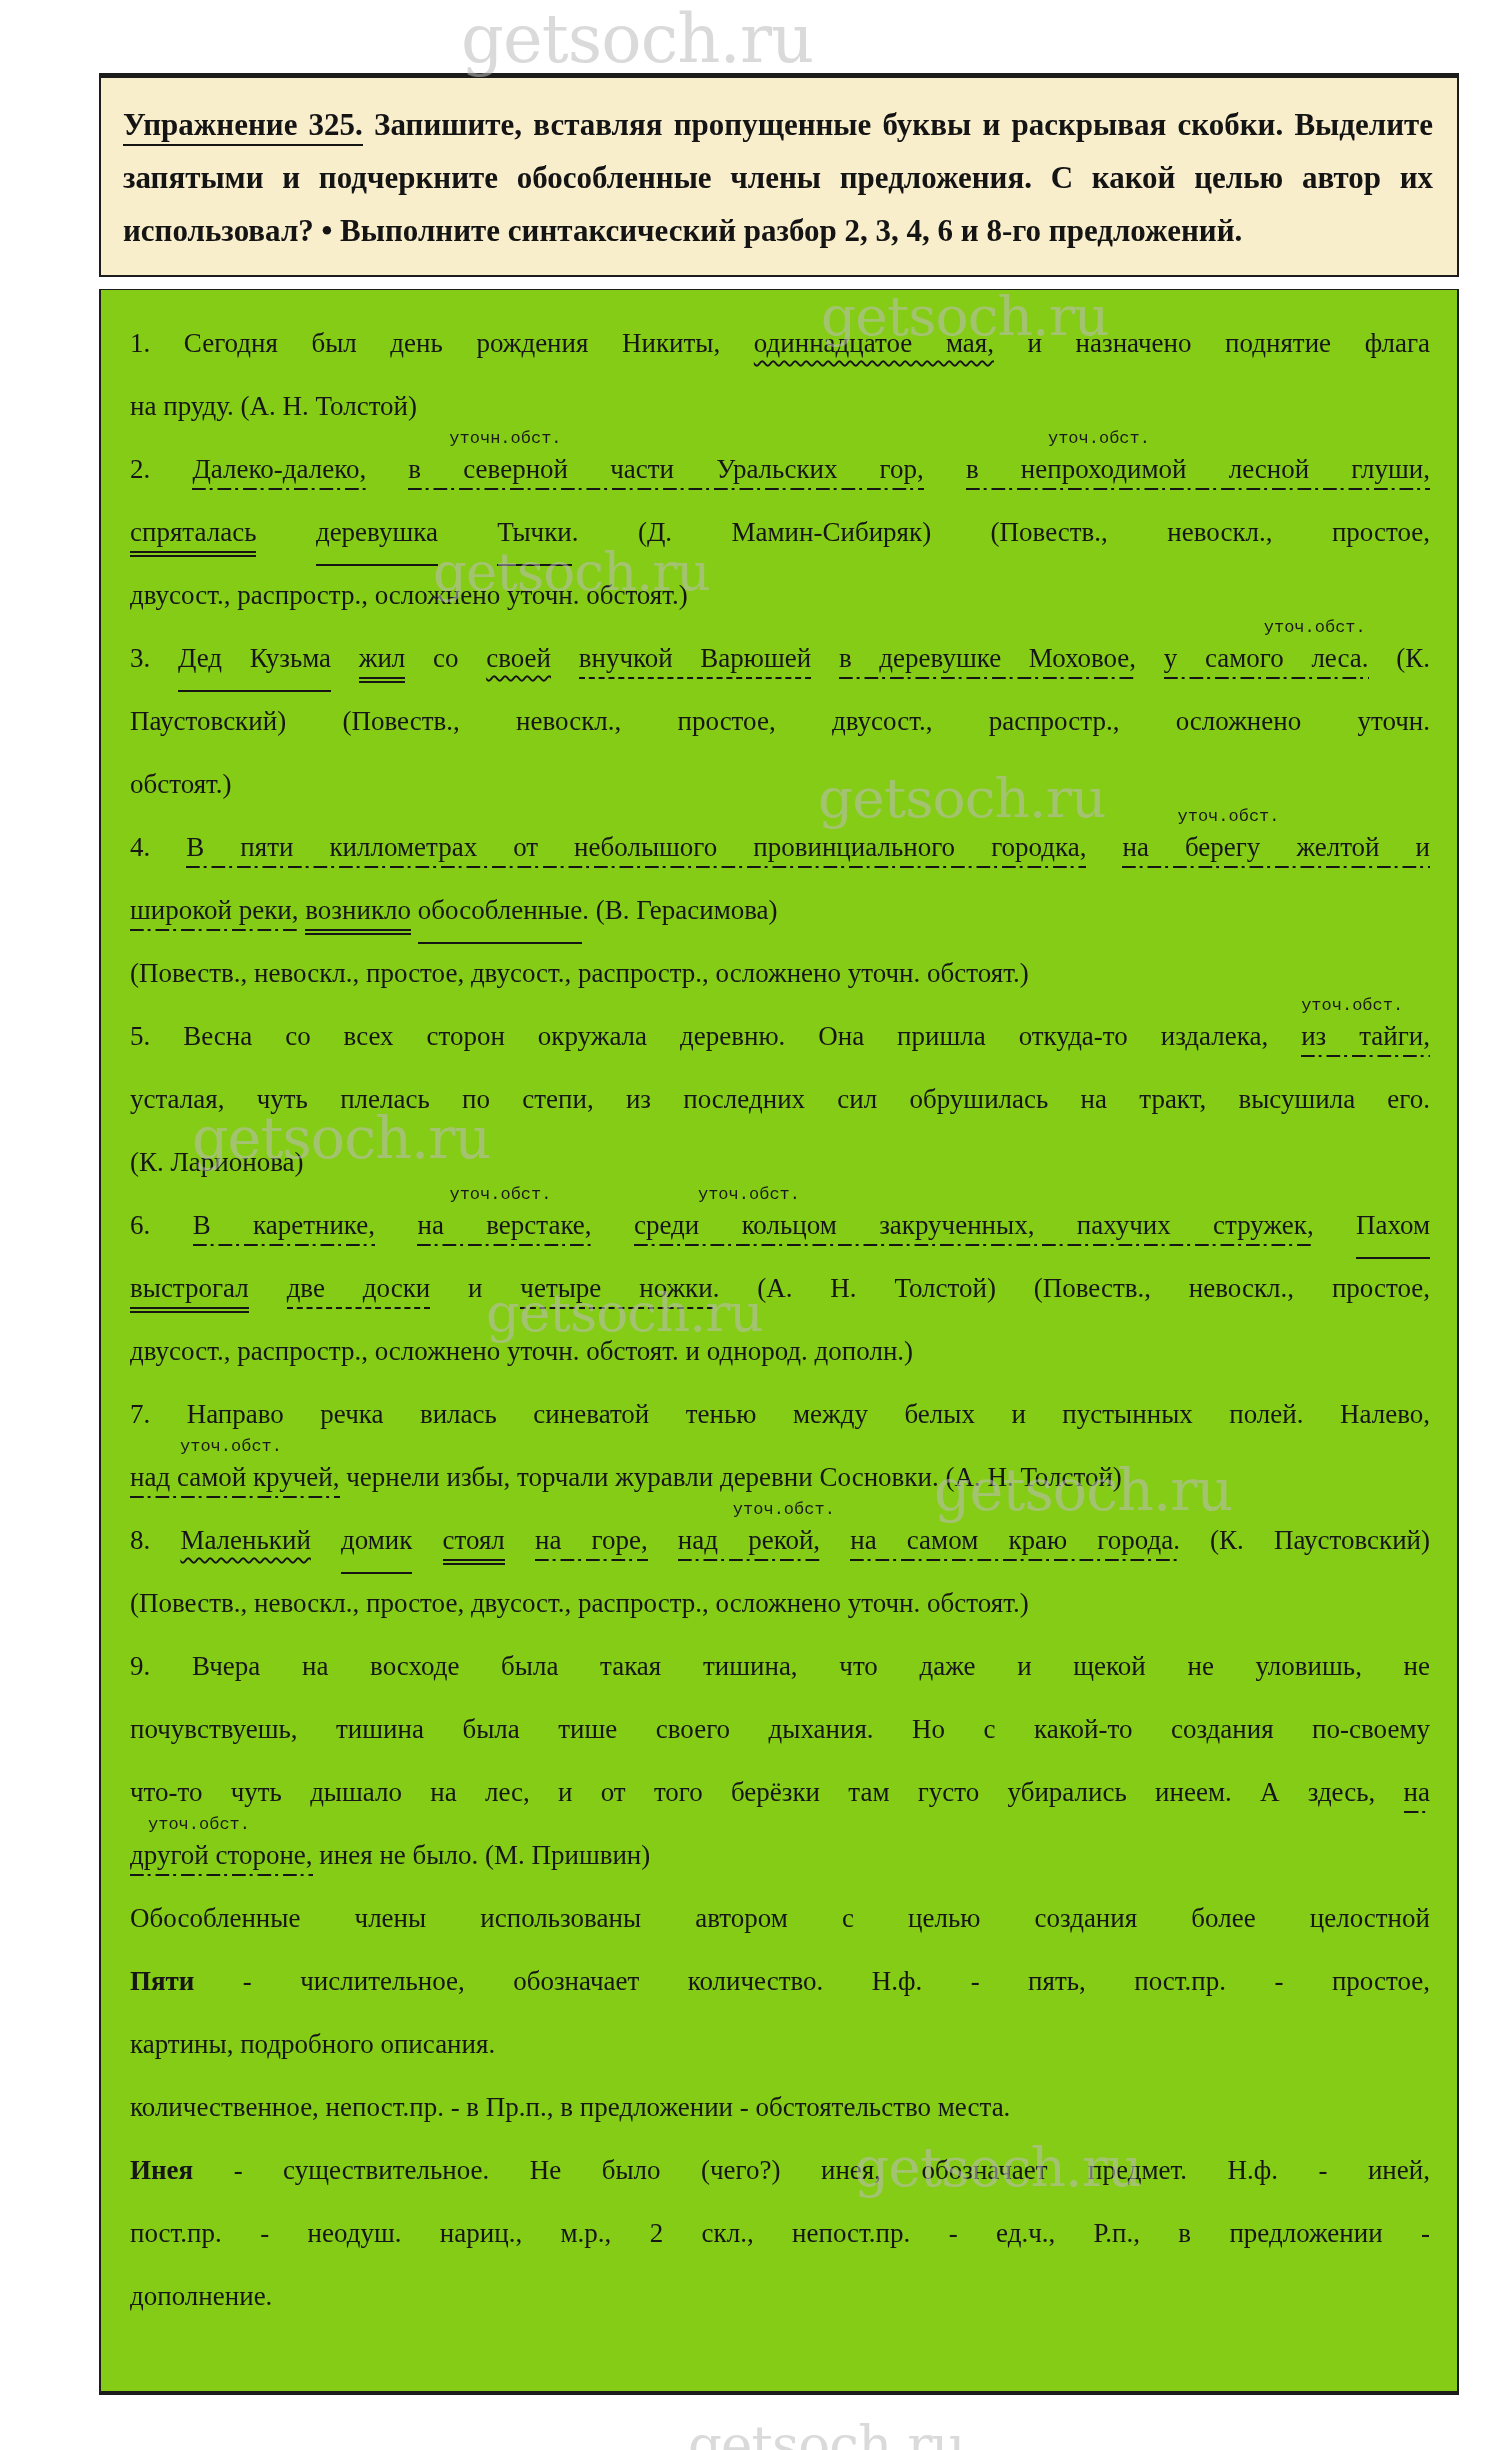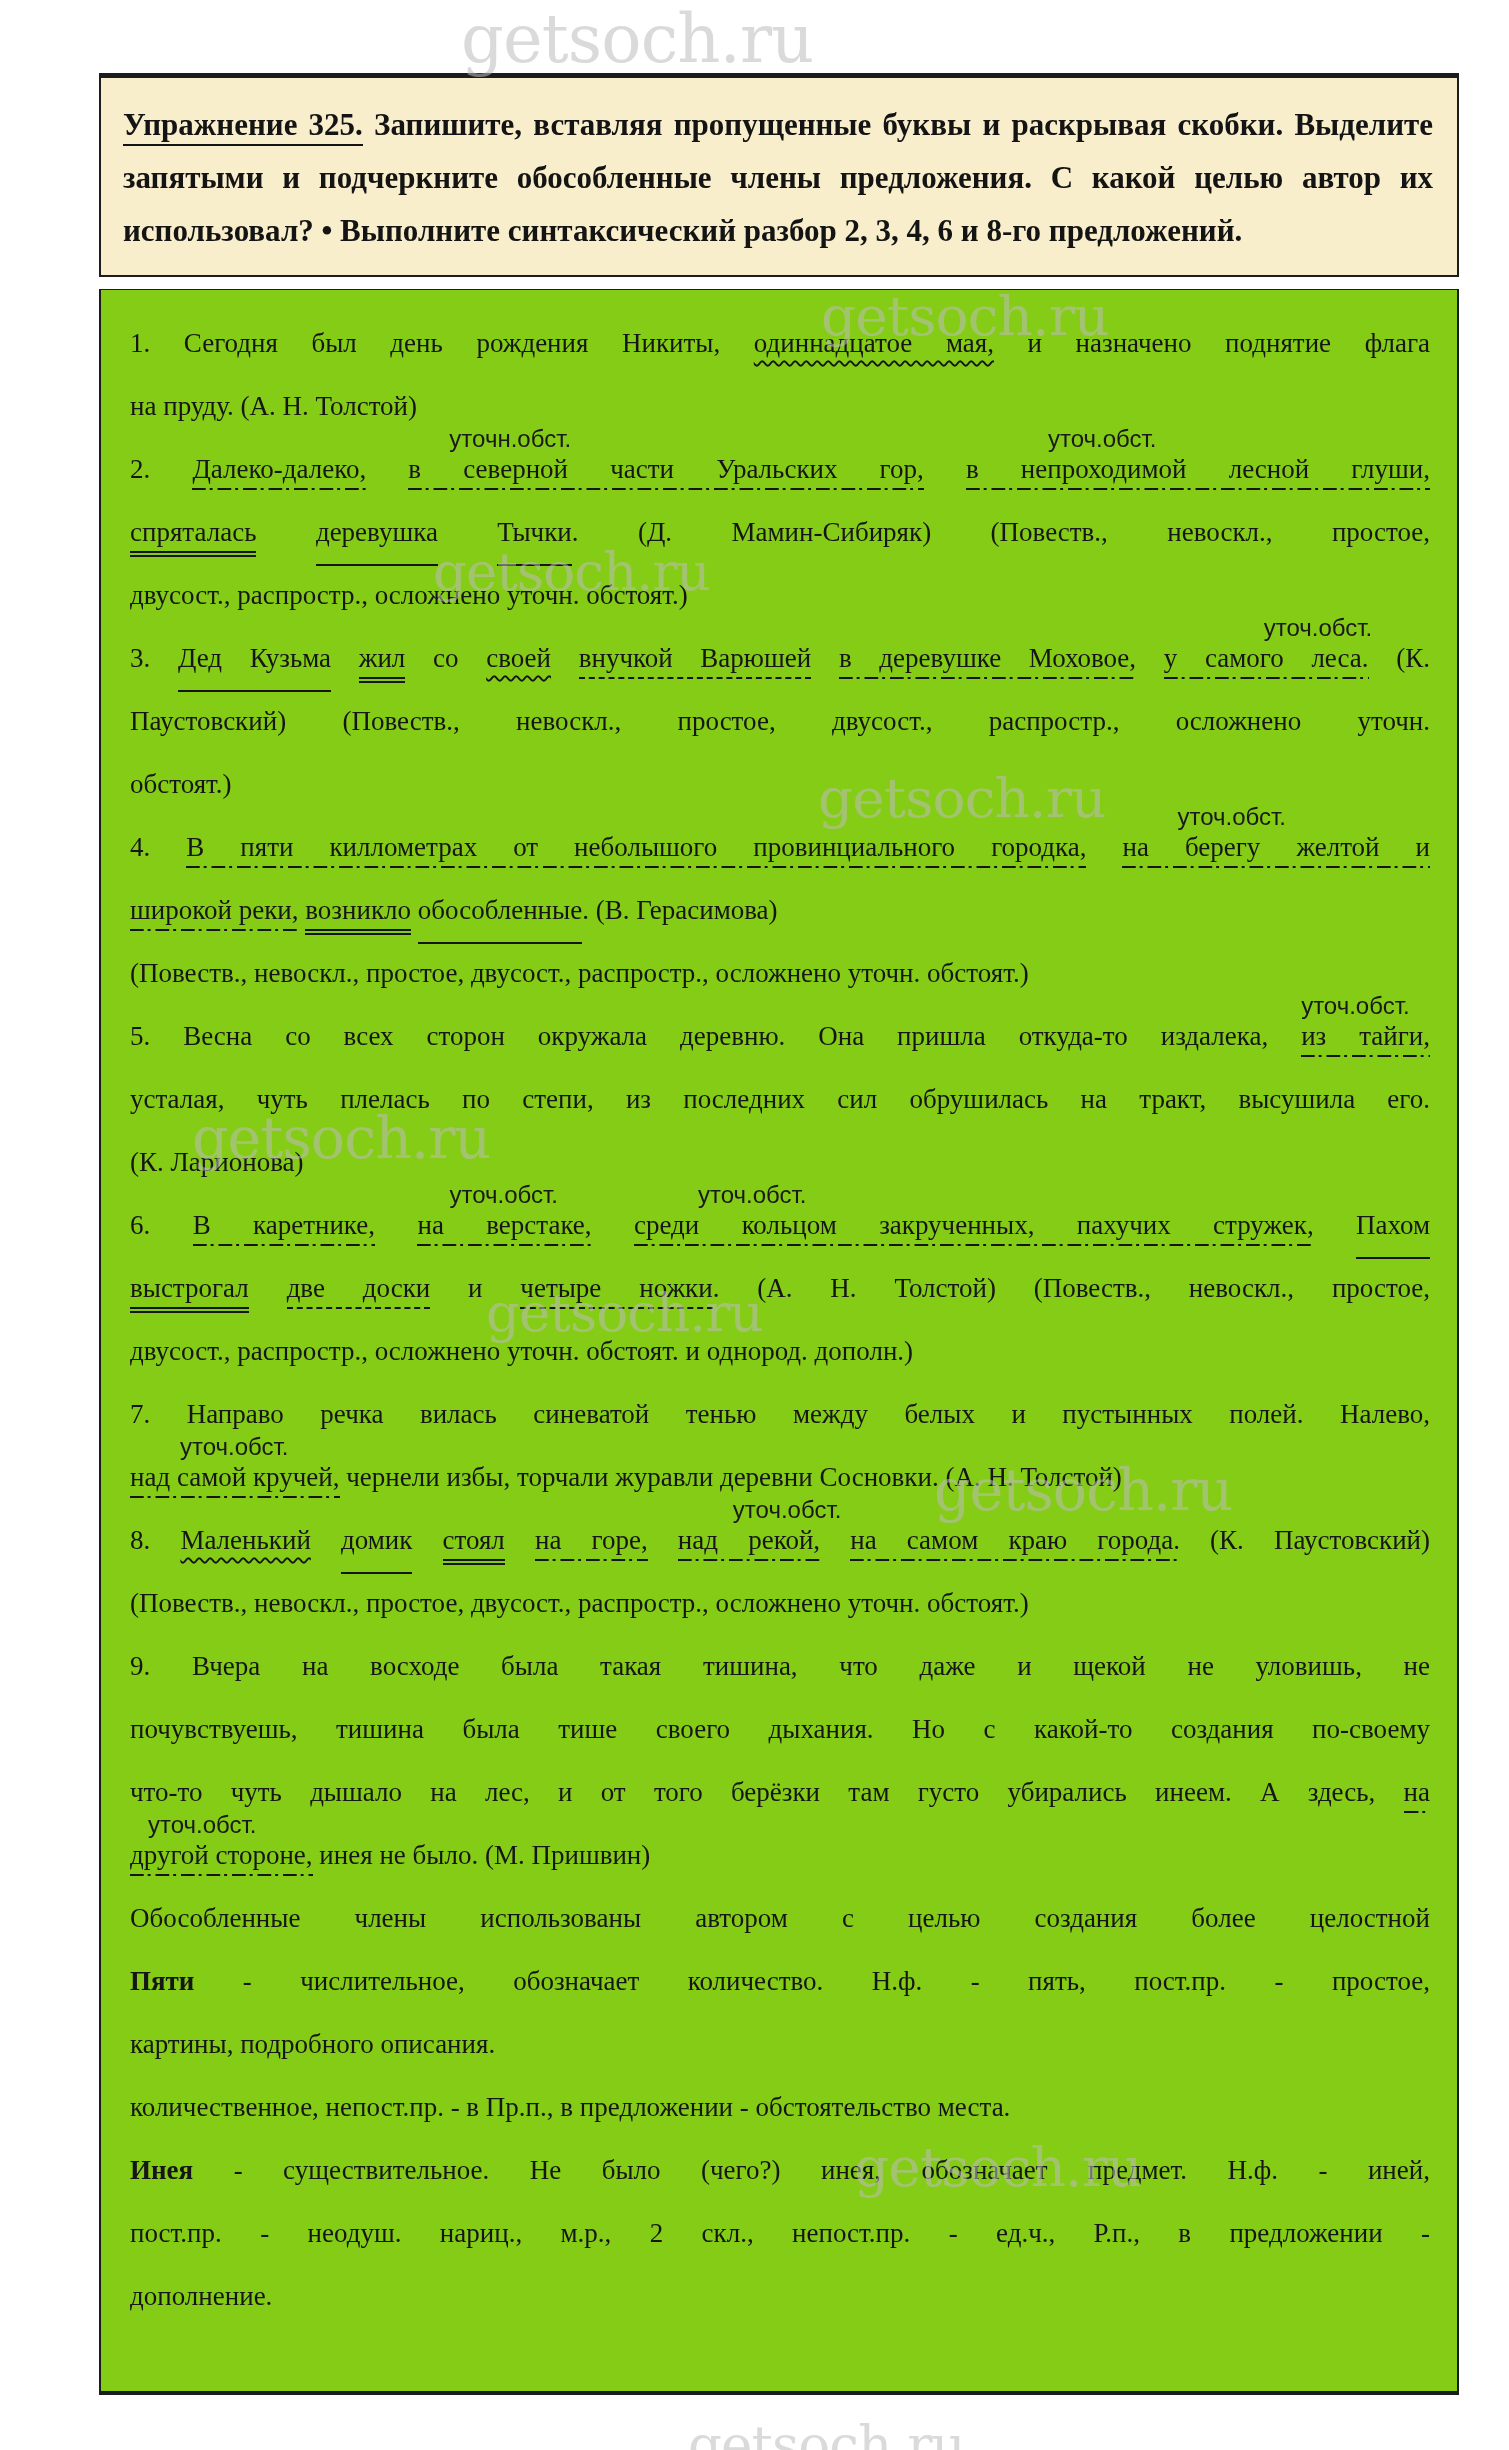--- a/index.html
+++ b/index.html
@@ -25,22 +25,22 @@
   .seg{position:relative;}
   .seg.b{font-weight:bold;}
   .u-single{border-bottom:2.7px solid #151515;padding-bottom:17px;}
   .u-double{border-bottom:6.4px double #151515;padding-bottom:4px;}
   .u-dashed{border-bottom:2.7px dashed #151515;padding-bottom:3.6px;}
   .u-dashdot{padding-bottom:6.4px;
       background-image:repeating-linear-gradient(to right,#151515 0 13.7px,transparent 13.7px 18px,#151515 18px 21px,transparent 21px 25.5px);
       background-repeat:repeat-x;background-position:0 100%;background-size:25.5px 2.7px;}
   .u-wavy{text-decoration-line:underline;text-decoration-style:wavy;
       text-decoration-color:#151515;text-decoration-thickness:2.3px;text-underline-offset:8.2px;}
-  .toplabel{position:absolute;top:-24.6px;left:0;font-style:normal;font-size:24px;line-height:19px;
-      font-family:Liberation Sans, sans-serif;color:#1a1a1a;white-space:nowrap;letter-spacing:0;}
+  .toplabel{position:absolute;top:-24.6px;left:0;font-style:normal;font-size:17px;line-height:19px;
+      font-family:Liberation Mono, monospace;color:#1a1a1a;white-space:nowrap;letter-spacing:0;}
 </style>
 </head>
 <body>
 
 <div id="page">
 
   <div id="watermarks">
       <div class="wm" style="left: 438px; top: 0px; font-size: 67px;">getsoch.ru</div>
       <div class="wm" style="left: 798px; top: 284px; font-size: 55px;">getsoch.ru</div>
       <div class="wm" style="left: 410px; top: 541px; font-size: 53px;">getsoch.ru</div>

